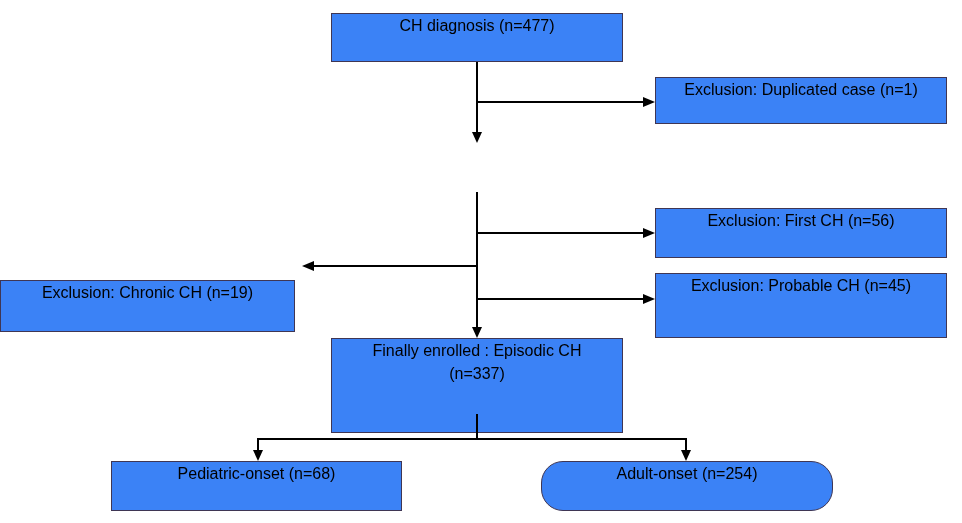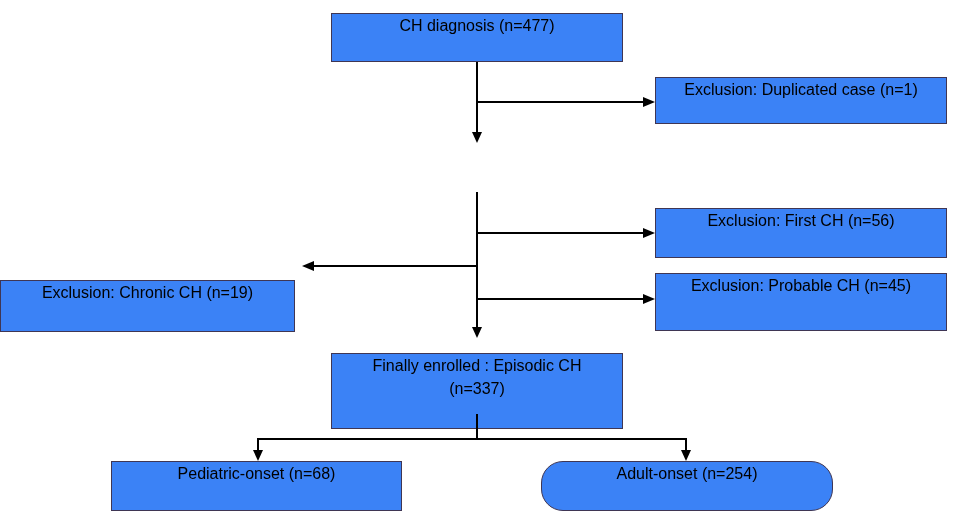--- a/index.html
+++ b/index.html
@@ -54,22 +54,22 @@
     border-bottom: 5px solid transparent;
     border-right: 12px solid #000000;
   }
 
   
   .n-ch-diagnosis     { left: 331px; top: 13px;  width: 292px; height: 49px; }
   .n-excl-duplicated  { left: 655px; top: 77px;  width: 292px; height: 47px; }
   .n-data-analysis    { left: 331px; top: 143px; width: 292px; height: 49px; }
   .n-excl-first       { left: 655px; top: 208px; width: 292px; height: 50px; }
   .n-excl-chronic     { left: 0;   top: 240px; width: 295px; height: 52px; margin-top: 40px; }
-  .n-excl-probable    { left: 655px; top: 273px; width: 292px; height: 58px; }
-  .n-finally-enrolled { left: 331px; top: 353px; width: 292px; height: 76px; }
+  .n-excl-probable    { left: 655px; top: 273px; width: 292px; height: 65px; }
+  .n-finally-enrolled { left: 331px; top: 338px; width: 292px; height: 95px; }
   .n-pediatric-onset  { left: 111px; top: 461px; width: 291px; height: 50px; }
   .n-adult-onset      { left: 541px; top: 461px; width: 292px; height: 50px; border-radius: 22px; }
 
   
   .l-v1 { left: 476px; top: 62px;  width: 2px;   height: 71px; }
   .a-v1 { left: 472px; top: 132px; }
   .l-h1 { left: 477px; top: 101px; width: 167px; height: 2px; }
   .a-h1 { left: 643px; top: 97px; }
 
   .l-v2 { left: 476px; top: 192px; width: 2px;   height: 135px; }

